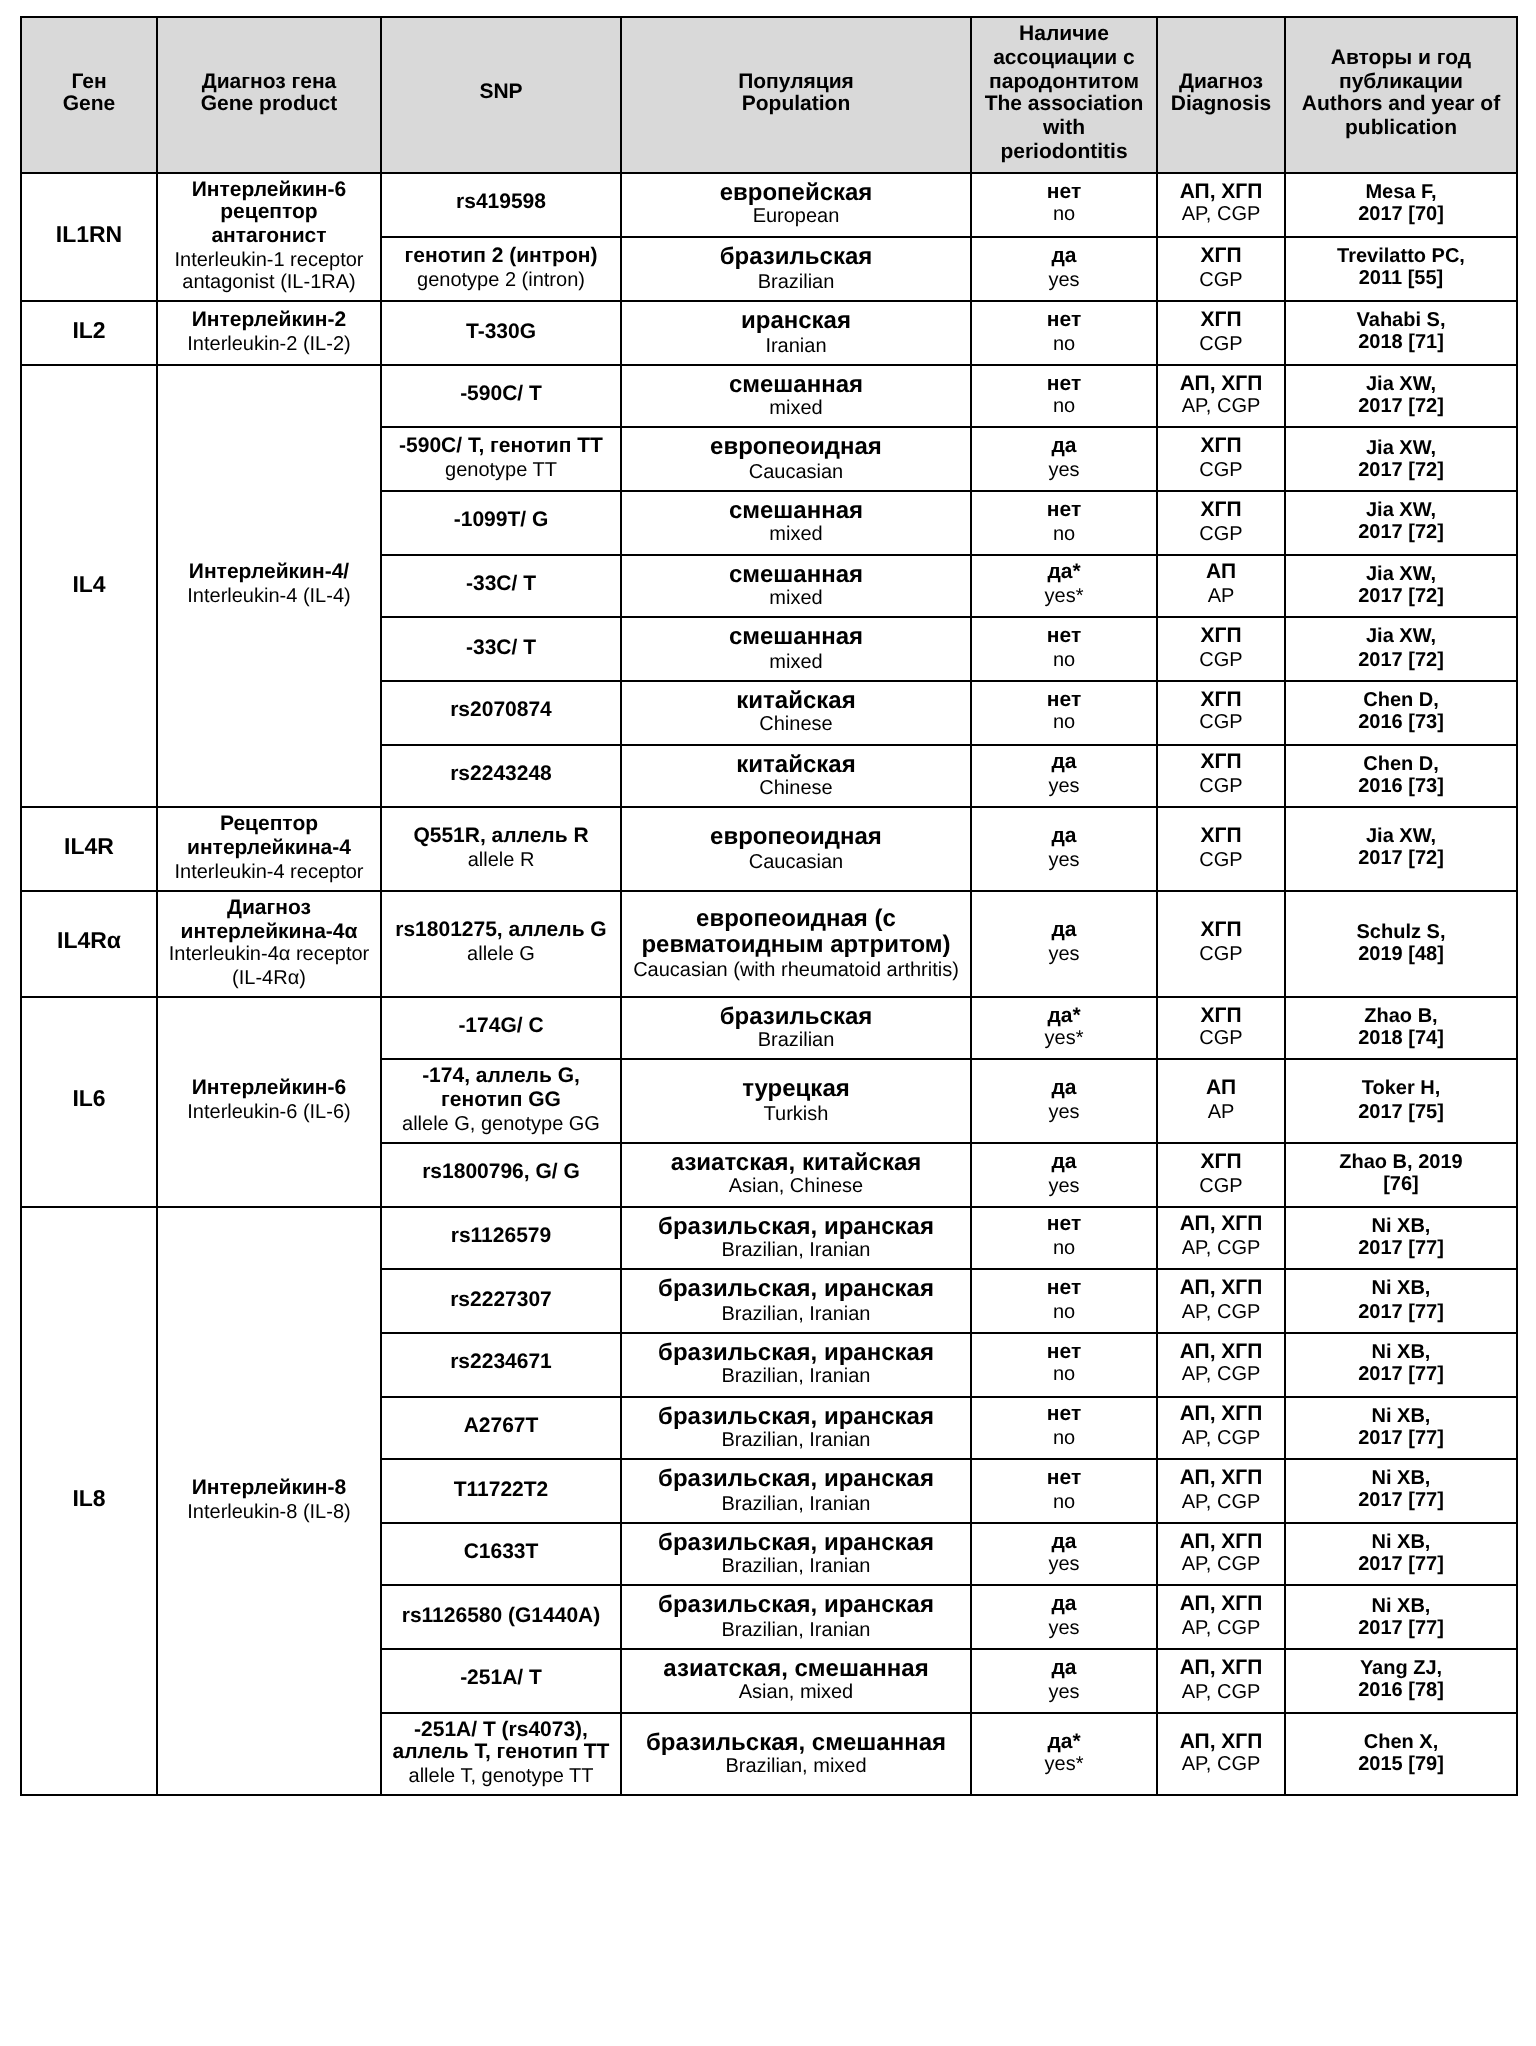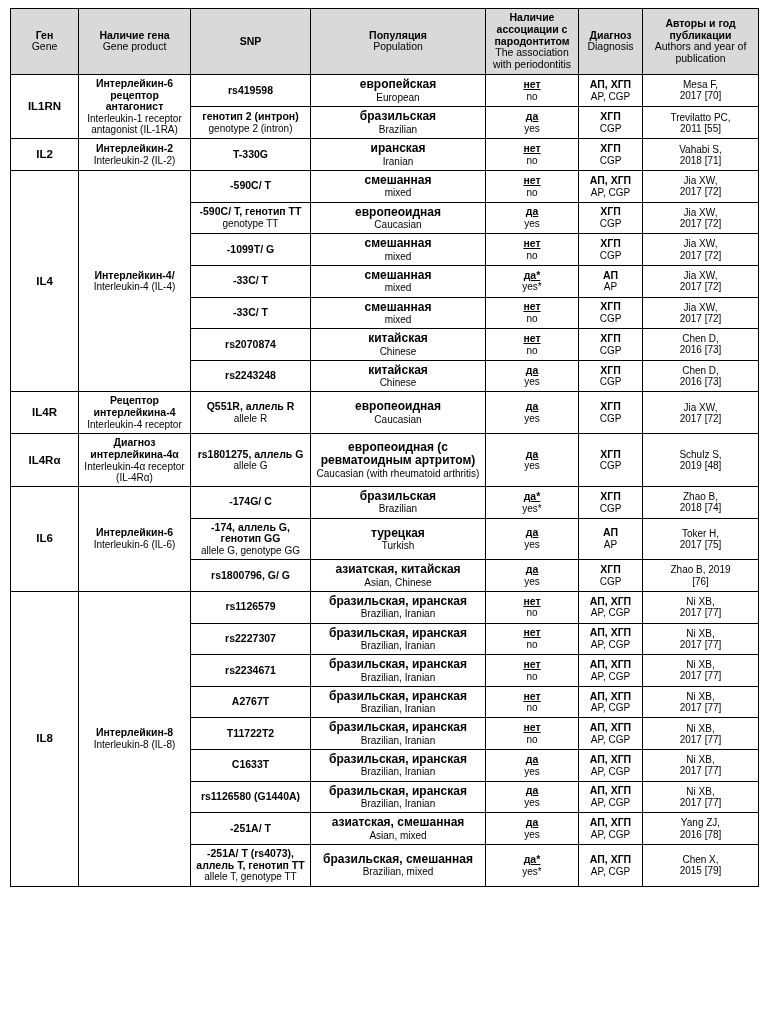--- a/index.html
+++ b/index.html
@@ -34,21 +34,21 @@
     background: #d9d9d9;
     font-size: 10.5px;
     font-weight: bold;
     padding: 6px 3px;
   }
   thead th .ru {
     font-weight: bold;
     display: block;
   }
   thead th .en {
-    font-weight: normal;
+    font-weight: bold;
     display: block;
   }
   td .ru {
     font-weight: bold;
     display: block;
     font-size: 10.5px;
   }
   td .en {
     font-weight: normal;
     display: block;
@@ -56,25 +56,25 @@
   }
   td.gene {
     font-weight: bold;
     font-size: 11.5px;
   }
   td.product {
     font-size: 10.5px;
   }
   td.snp .ru { font-size: 10.5px; }
   td.pop .ru { font-size: 12px; }
-  td.assoc .ru { font-size: 10.5px; text-decoration: underline; }
+  td.assoc .ru { font-size: 10.5px; }
   td.diag .ru { font-size: 10.5px; }
   td.ref {
     font-size: 10px;
-    font-weight: normal;
+    font-weight: bold;
   }
   td.ref .line { display: block; }
   
   col.c-gene     { width: 68px; }
   col.c-product  { width: 112px; }
   col.c-snp      { width: 120px; }
   col.c-pop      { width: 175px; }
   col.c-assoc    { width: 93px; }
   col.c-diag     { width: 64px; }
   col.c-ref      { width: 116px; }
@@ -93,21 +93,21 @@
         <col class="c-diag">
         <col class="c-ref">
     </colgroup>
     <thead>
       <tr>
         <th>
           <span class="ru">Ген</span>
           <span class="en">Gene</span>
         </th>
         <th>
-          <span class="ru">Наличие гена</span>
+          <span class="ru">Диагноз гена</span>
           <span class="en">Gene product</span>
         </th>
         <th>
           <span class="ru">SNP</span>
         </th>
         <th>
           <span class="ru">Популяция</span>
           <span class="en">Population</span>
         </th>
         <th>

